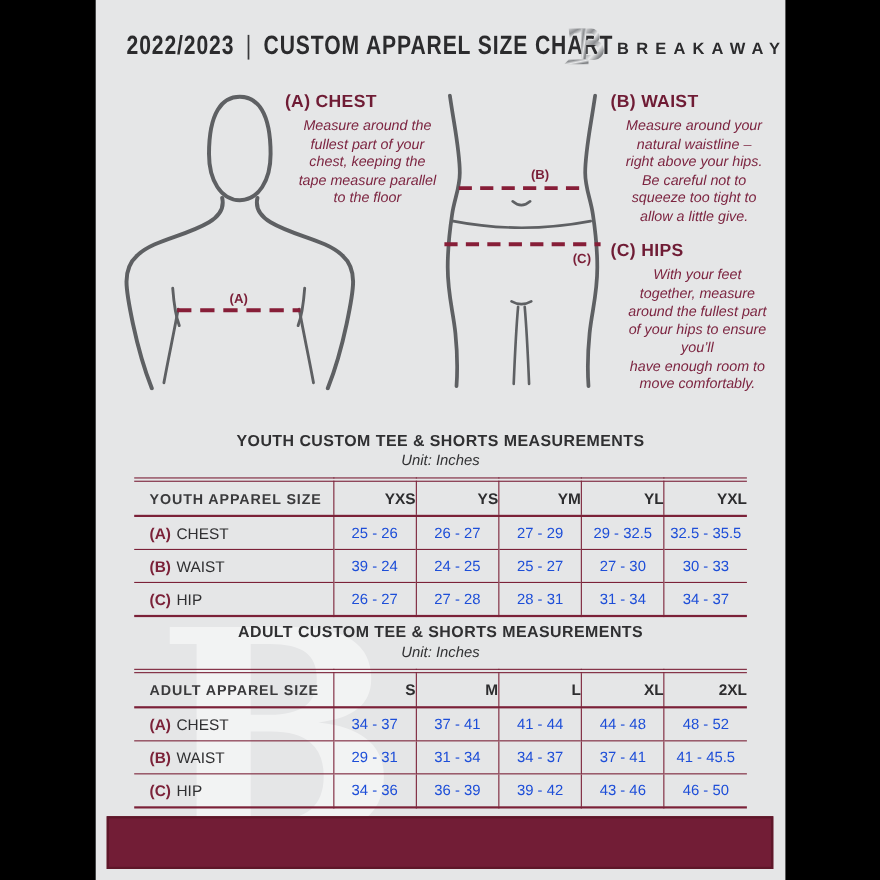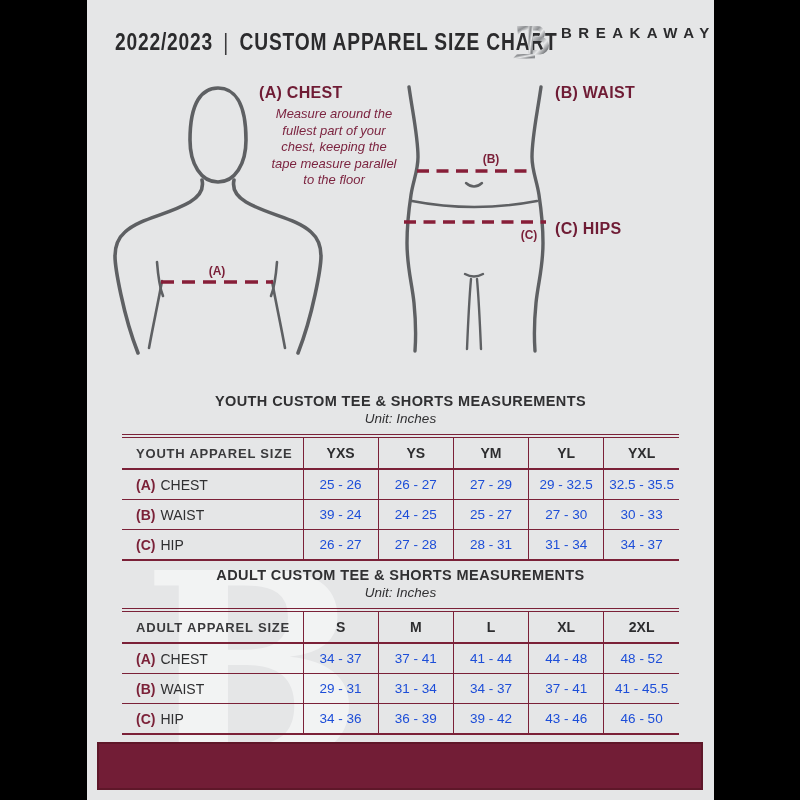--- a/index.html
+++ b/index.html
@@ -9,38 +9,38 @@
 
   
   .watermark{position:absolute;left:55px;top:538px;font-family:"DejaVu Serif",serif;font-weight:700;
              font-size:262px;line-height:1;color:rgba(255,255,255,0.5);z-index:0;user-select:none;}
 
   
   .masthead{position:absolute;left:28px;top:28px;white-space:nowrap;z-index:2;
             font-weight:700;font-size:24px;color:#2b2b2d;transform:scaleX(0.8);transform-origin:left center;
             letter-spacing:1px;}
   .masthead .sep{font-weight:400;color:#3a3a3c;margin:0 13px;}
-  .brand{position:absolute;left:424px;top:20px;display:flex;z-index:2;}
+  .brand{position:absolute;left:424px;top:20px;display:flex;align-items:center;z-index:2;}
   .brand-name{font-weight:700;font-size:15px;letter-spacing:6.5px;color:#2b2b2d;margin-left:10px;margin-top:4px;}
 
   
   .guide-head{position:absolute;font-weight:700;font-size:16px;color:#6f1c35;letter-spacing:0.3px;z-index:2;}
   .guide-body{position:absolute;font-style:italic;font-size:13px;line-height:16.5px;color:#7c2440;
               white-space:pre-line;z-index:2;text-align:center;}
 
   .fig{position:absolute;z-index:1;}
 
   
   .section{position:absolute;left:35px;width:557px;text-align:center;z-index:2;}
   .sec-title{font-weight:700;font-size:14.5px;letter-spacing:0.4px;color:#303032;margin-top:24px;}
   .sec-unit{font-style:italic;font-size:13.5px;color:#303032;margin-top:2px;text-align:center;}
   table.size-table{width:557px;margin-top:8px;border-collapse:collapse;table-layout:fixed;
                    border-top:4px double #7b2138;border-bottom:2px solid #7b2138;}
   col.c0{width:181px;}
-  .size-table th,.size-table td{padding:0;}
+  .size-table th,.size-table td{padding:0;text-align:right;}
   .size-table th{height:30px;font-size:14px;font-weight:700;color:#2d2d2f;}
   .size-table td{height:29px;font-size:13.5px;font-weight:400;color:#1d4ed8;text-align:center;}
   .size-table th.first{font-weight:700;font-size:13px;letter-spacing:0.8px;color:#3a3a3c;}
   .size-table .first{text-align:left;padding-left:14px;}
   .size-table th:not(.first),.size-table td:not(.first){border-left:1.5px solid #7b2138;}
   .size-table thead tr{border-bottom:2px solid #7b2138;}
   .size-table tbody tr:not(:first-child){border-top:1.5px solid #7b2138;}
   .size-table td.first{font-size:14px;color:#2f2f31;}
   .pfx{font-weight:700;color:#7b2138;margin-right:5px;}
 
@@ -112,22 +112,35 @@
   </svg>
 
   <div class="guide-head" style="left:172px;top:84px">(A) CHEST</div>
   <div class="guide-body" style="left:172px;top:106px;width:150px">Measure around the
 fullest part of your
 chest, keeping the
 tape measure parallel
 to the floor</div>
 
   <div class="guide-head" style="left:468px;top:84px">(B) WAIST</div>
+  <div class="guide-body" style="left:468px;top:106px;width:152px">Measure around your
+natural waistline –
+right above your hips.
+Be careful not to
+squeeze too tight to
+allow a little give.</div>
 
   <div class="guide-head" style="left:468px;top:220px">(C) HIPS</div>
+  <div class="guide-body" style="left:468px;top:242px;width:158px">With your feet
+together, measure
+around the fullest part
+of your hips to ensure
+you’ll
+have enough room to
+move comfortably.</div>
 
   <div class="section" style="top:369px">
     <div class="sec-title">YOUTH CUSTOM TEE &amp; SHORTS MEASUREMENTS</div>
     <div class="sec-unit">Unit: Inches</div>
     <table class="size-table">
       <colgroup>
           <col class="c0">
           <col>
           <col>
           <col>

